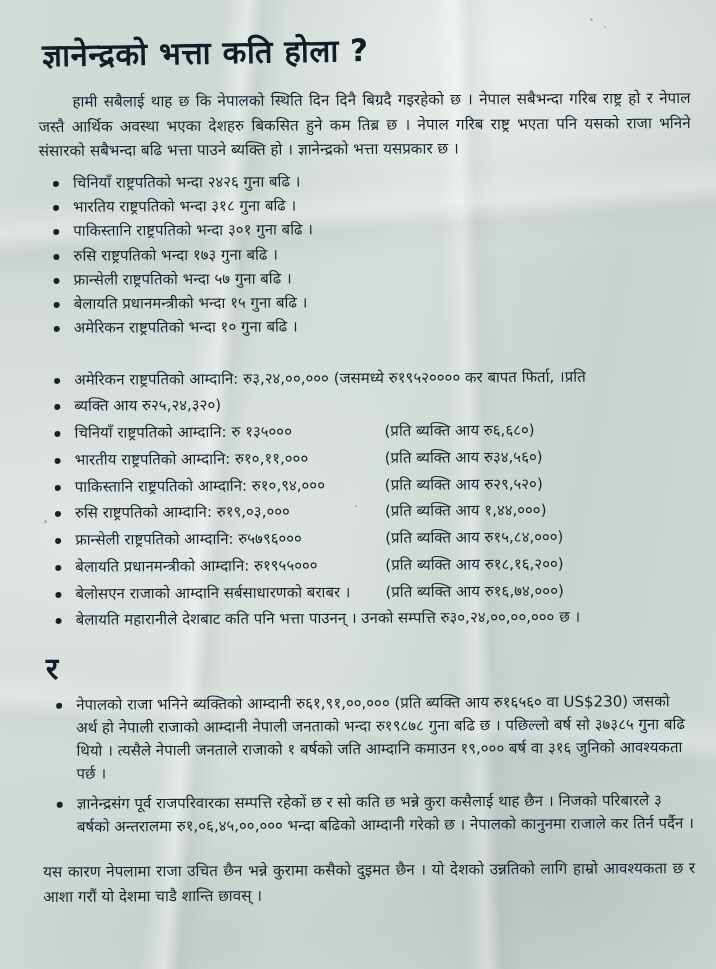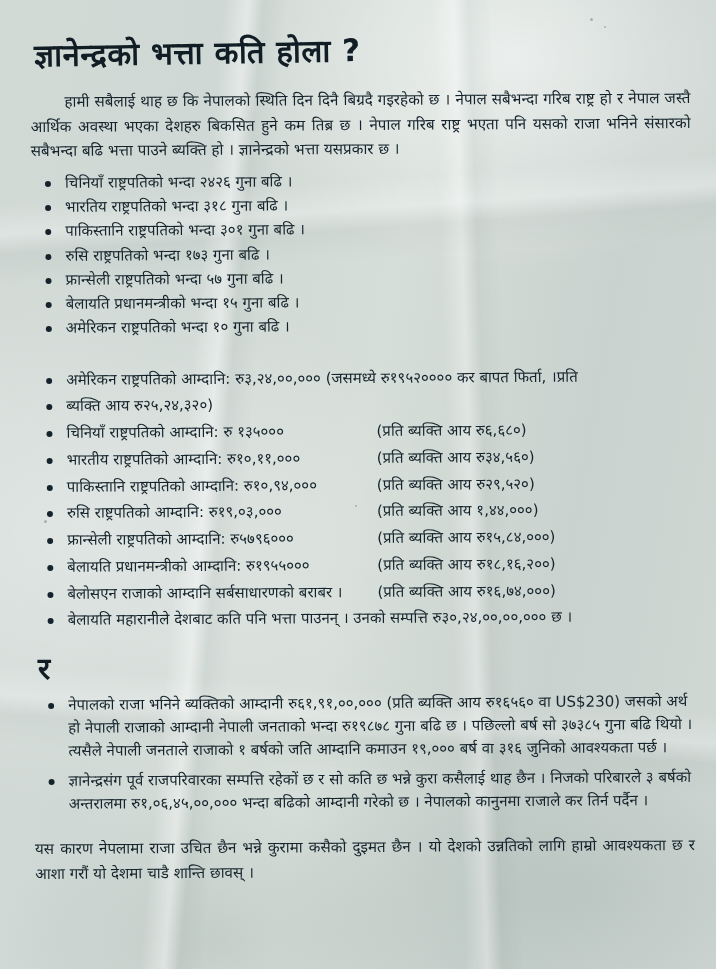--- a/index.html
+++ b/index.html
@@ -18,21 +18,21 @@
     position: relative;
     width: 716px;
     height: 969px;
     box-sizing: border-box;
     background:
       radial-gradient(ellipse 420px 300px at 72% 6%, rgba(255,255,255,0.55), rgba(255,255,255,0) 70%),
       radial-gradient(ellipse 500px 380px at 12% 55%, rgba(255,255,255,0.35), rgba(255,255,255,0) 72%),
       radial-gradient(ellipse 460px 260px at 80% 92%, rgba(150,165,160,0.30), rgba(255,255,255,0) 70%),
       radial-gradient(ellipse 300px 200px at 30% 97%, rgba(150,165,160,0.25), rgba(255,255,255,0) 70%),
       linear-gradient(100deg, #d2dad6 0%, #cfd8d4 25%, #d6ded9 50%, #c9d2ce 75%, #d1d9d5 100%);
-    padding: 22px 26px 10px 30px;
+    padding: 22px 26px 10px 38px;
   }
   .crease {
     position: absolute;
     pointer-events: none;
   }
   .crease.v1 {
     left: 0; top: 0; width: 716px; height: 969px;
     background:
       linear-gradient(95deg, rgba(255,255,255,0) 28%, rgba(255,255,255,0.5) 31%, rgba(120,135,130,0.12) 33%, rgba(255,255,255,0) 36%),
       linear-gradient(88deg, rgba(255,255,255,0) 62%, rgba(255,255,255,0.42) 65%, rgba(120,135,130,0.10) 67%, rgba(255,255,255,0) 70%);

